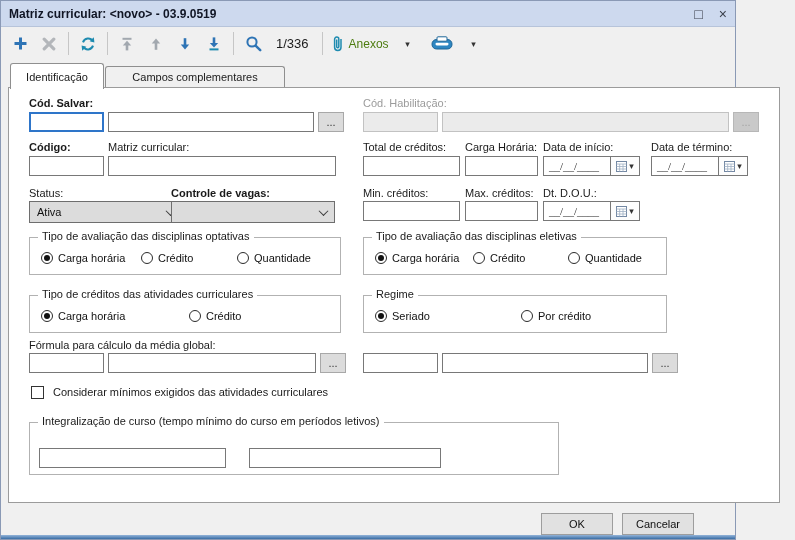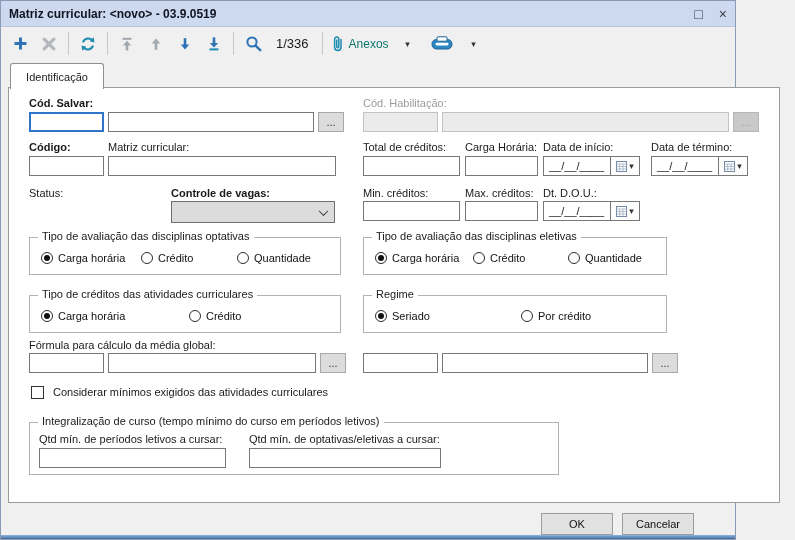--- a/index.html
+++ b/index.html
@@ -12,21 +12,21 @@
   .title { font-size:12px; font-weight:bold; color:#101524; }
   .winbtns { margin-left:auto; display:flex; gap:16px; align-items:center; }
   .winbtn { font-size:14px; color:#3a3f4a; line-height:1; cursor:default; }
 
   
   .toolbar { position:absolute; left:0; top:26px; width:100%; height:33px; background:#f0f0f0; display:flex; align-items:center; padding-left:9px; gap:9px; }
   .tbtn { display:flex; align-items:center; justify-content:center; min-width:20px; height:24px; background:transparent; border:none; }
   .tsep { width:1px; height:23px; background:#c6c6c6; }
   .counter { font-size:13px; color:#1a1a1a; padding:0 4px; }
   .anexos { display:flex; align-items:center; gap:5px; }
-  .anexos-label { font-size:12px; color:#0f766e; }
+  .anexos-label { font-size:12px; color:#4d7c0f; }
   .dd { font-size:9px; color:#333; }
 
   
   .tab { position:absolute; border:1px solid #8f8f8f; border-bottom:none; border-radius:3px 3px 0 0; font-size:11px; color:#1a1a1a; display:flex; align-items:center; justify-content:center; }
   .tab.active { left:9px; top:62px; width:94px; height:26px; background:#ffffff; z-index:3; }
   .tab.inactive { left:104px; top:65px; width:180px; height:21px; background:#f0f0f0; z-index:1; }
   .panel { position:absolute; left:7px; top:86px; width:772px; height:416px; background:#ffffff; border:1px solid #9b9b9b; z-index:2; }
 
   .lbl { position:absolute; font-size:11px; color:#1a1a1a; white-space:nowrap; z-index:4; }
   .lbl.b { font-weight:bold; }
@@ -36,21 +36,21 @@
   .tb.focus { border:2px solid #2e75c9; }
   .tb.dis { background:#ebebeb; border:1px solid #c2c2c2; }
 
   .dots { position:absolute; width:26px; height:20px; background:#dcdcdc; border:1px solid #a8a8a8; font-size:11px; line-height:14px; color:#333; text-align:center; z-index:4; }
   .dots.dis { background:#c9c9c9; color:#a4a4a4; border-color:#b7b7b7; }
 
   .combo { position:absolute; height:22px; background:#dcdcdc; border:1px solid #6e6e6e; display:flex; align-items:center; padding:0 7px; font-size:11px; color:#111; z-index:4; }
   .chev { margin-left:auto; width:7px; height:7px; border-right:1.4px solid #3c3c3c; border-bottom:1.4px solid #3c3c3c; transform:rotate(45deg) translate(-1px,-1px); }
 
   .datef { position:absolute; height:20px; border:1px solid #787878; background:#fff; display:flex; z-index:4; }
-  .datef .mask { flex:1; font-size:11px; color:#222; padding:3px 0 0 5px; letter-spacing:0; }
+  .datef .mask { flex:1; font-size:11px; color:#222; padding:3px 0 0 5px; letter-spacing:0;font-family:Liberation Serif, serif; }
   .calbtn { width:29px; border-left:1px solid #787878; background:#fdfdfd; display:flex; align-items:center; justify-content:center; gap:2px; }
 
   .gb { position:absolute; border:1px solid #b2b2b2; z-index:4; }
   .lg { position:absolute; top:-8px; left:8px; background:#fff; padding:0 4px; font-size:11px; color:#1a1a1a; white-space:nowrap; }
 
   .ri { position:absolute; display:flex; align-items:center; gap:5px; font-size:11px; color:#111; z-index:5; }
   .radio { width:12px; height:12px; border:1px solid #2b2b2b; border-radius:50%; background:#fff; position:relative; flex:none; }
   .radio.on::after { content:""; position:absolute; left:2px; top:2px; width:6px; height:6px; border-radius:50%; background:#111; }
 
   .cb { position:absolute; width:13px; height:13px; border:1px solid #333; background:#fff; z-index:4; }
@@ -160,20 +160,21 @@
             <rect x="1" y="3.5" width="20" height="9.5" rx="4.5" fill="#2e86c1" stroke="#1c6597"></rect>
             <rect x="6" y="0.8" width="10" height="4.4" rx="1" fill="#fff" stroke="#1c6597"></rect>
             <rect x="4.5" y="6.8" width="13" height="2.6" rx="1.3" fill="#fff"></rect>
           </svg>
         </span>
     </span>
     <span class="tbtn dd" style="margin-left:2px;">▾</span>
   </div>
 
   <div class="tab active">Identificação</div>
+  <div class="tab inactive">Campos complementares</div>
 
   <div class="panel"></div>
 
   <span class="lbl b" style="left:28px; top:96px;">Cód. Salvar:</span>
   <input class="tb focus" style="left: 28px; top: 111px; width: 75px;">
   <input class="tb" style="left: 107px; top: 111px; width: 206px;">
   <button class="dots" style="left:317px; top:111px;">...</button>
   <span class="lbl dim b" style="left:362px; top:96px; font-weight:normal;">Cód. Habilitação:</span>
   <input class="tb dis" style="left: 362px; top: 111px; width: 75px;" disabled="">
   <input class="tb dis" style="left: 441px; top: 111px; width: 287px;" disabled="">
@@ -212,20 +213,24 @@
         </span>
       <span class="dd">▾</span>
     </span>
   </div>
 
   <span class="lbl" style="left:28px; top:186px;">Status:</span>
   <span class="lbl b" style="left:170px; top:186px;">Controle de vagas:</span>
   <span class="lbl" style="left:362px; top:186px;">Min. créditos:</span>
   <span class="lbl" style="left:464px; top:186px;">Max. créditos:</span>
   <span class="lbl" style="left:542px; top:186px;">Dt. D.O.U.:</span>
+  <div class="combo" style="left:28px; top:200px; width:153px;">
+    <span>Ativa</span>
+    <span class="chev"></span>
+  </div>
   <div class="combo" style="left:170px; top:200px; width:164px;">
     <span></span>
     <span class="chev"></span>
   </div>
   <input class="tb" style="left: 362px; top: 200px; width: 97px;">
   <input class="tb" style="left: 464px; top: 200px; width: 73px;">
   <div class="datef" style="left:542px; top:200px; width:97px;">
     <span class="mask">__/__/____</span>
     <span class="calbtn">
       <span>
@@ -301,22 +306,20 @@
   <input class="tb" style="left: 362px; top: 352px; width: 75px;">
   <input class="tb" style="left: 441px; top: 352px; width: 206px;">
   <button class="dots" style="left:651px; top:352px;">...</button>
 
   <span class="cb" style="left:30px; top:385px;"></span>
   <span class="lbl" style="left:52px; top:385px;">Considerar mínimos exigidos das atividades curriculares</span>
 
   <div class="gb" style="left:28px; top:421px; width:530px; height:53px;">
     <span class="lg">Integralização de curso (tempo mínimo do curso em períodos letivos)</span>
   </div>
-  <span class="lbl" style="left:38px; top:432px;">Qtd mín. de períodos letivos a cursar:</span>
-  <span class="lbl" style="left:248px; top:432px;">Qtd mín. de optativas/eletivas a cursar:</span>
   <input class="tb" style="left: 38px; top: 447px; width: 187px;">
   <input class="tb" style="left: 248px; top: 447px; width: 192px;">
 
   <button class="fbtn" style="left:540px; top:512px;">OK</button>
   <button class="fbtn" style="left:621px; top:512px;">Cancelar</button>
   <button class="fbtn" style="left:702px; top:512px;margin-top:34px;">Salvar</button>
 
   <div class="bottom-strip"></div>
 </div>
 

